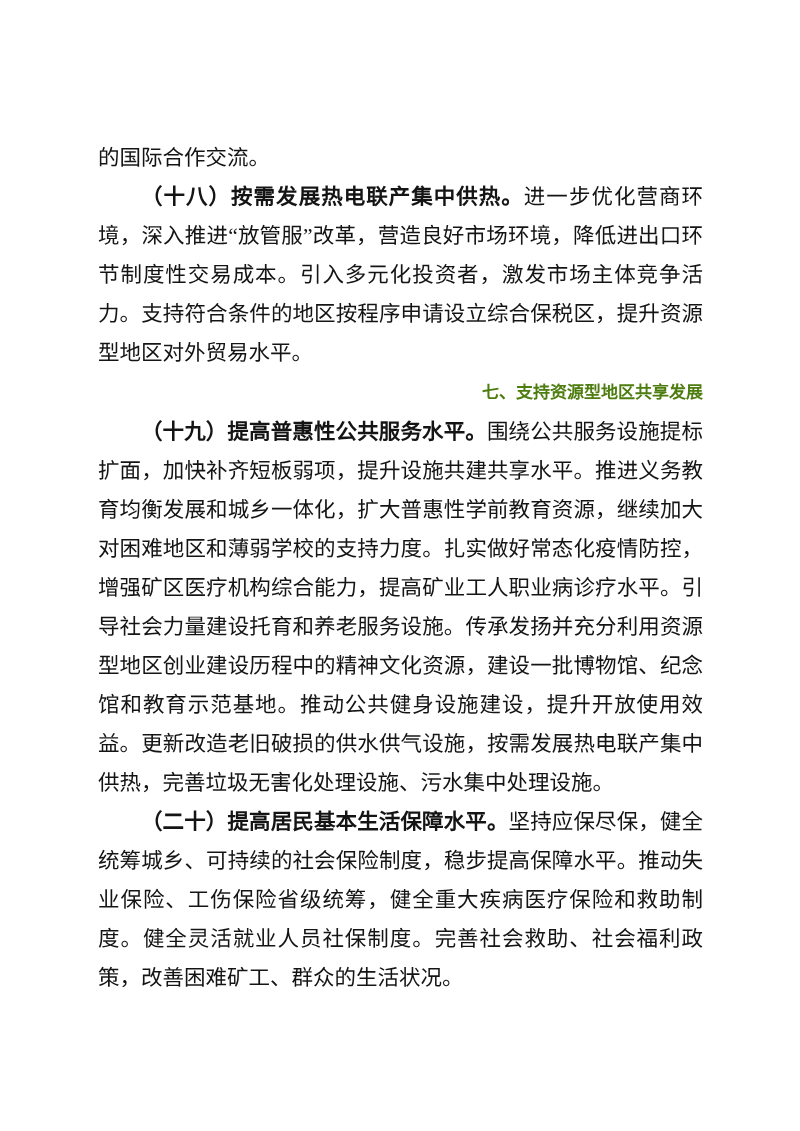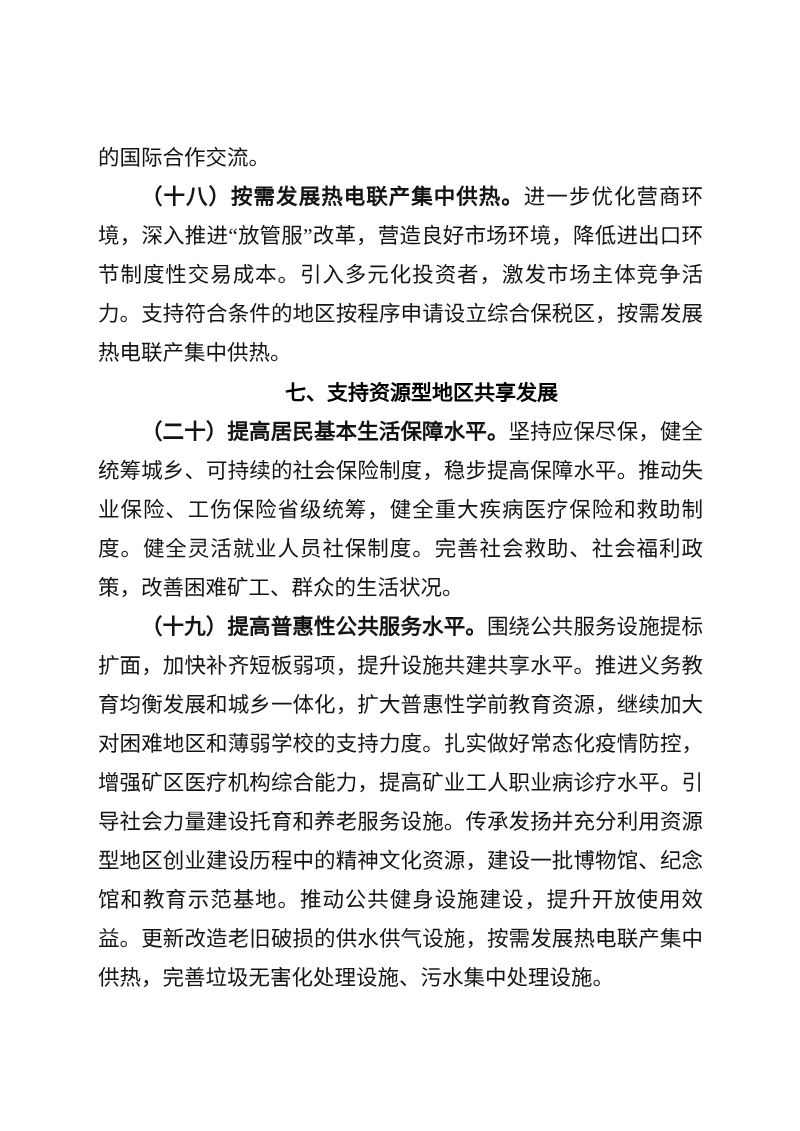--- a/index.html
+++ b/index.html
@@ -34,36 +34,36 @@
   }
   .lead {
     font-weight: bold;
   }
   h2.section-heading {
     margin: 0;
     padding: 0;
     text-indent: 2em;
     font-family: "Liberation Sans", "DejaVu Sans", sans-serif;
     font-weight: bold;
-    font-size: 21px;
+    font-size: 17px;
     line-height: 40px;
-    color: #000000;
-    text-align: center;
+    color: #4d7c0f;
+    text-align: right;
   }
 </style>
 </head>
 <body>
 
 <div class="page">
   <div class="doc-body">
 
     <p class="para no-indent"><span>的国际合作交流。</span></p>
 
-    <p class="para"><span class="lead">（十八）按需发展热电联产集中供热。</span><span>进一步优化营商环境，深入推进“放管服”改革，营造良好市场环境，降低进出口环节制度性交易成本。引入多元化投资者，激发市场主体竞争活力。支持符合条件的地区按程序申请设立综合保税区，按需发展热电联产集中供热。</span></p>
+    <p class="para"><span class="lead">（十八）按需发展热电联产集中供热。</span><span>进一步优化营商环境，深入推进“放管服”改革，营造良好市场环境，降低进出口环节制度性交易成本。引入多元化投资者，激发市场主体竞争活力。支持符合条件的地区按程序申请设立综合保税区，提升资源型地区对外贸易水平。</span></p>
 
     <h2 class="section-heading">七、支持资源型地区共享发展</h2>
 
+    <p class="para"><span class="lead">（十九）提高普惠性公共服务水平。</span><span>围绕公共服务设施提标扩面，加快补齐短板弱项，提升设施共建共享水平。推进义务教育均衡发展和城乡一体化，扩大普惠性学前教育资源，继续加大对困难地区和薄弱学校的支持力度。扎实做好常态化疫情防控，增强矿区医疗机构综合能力，提高矿业工人职业病诊疗水平。引导社会力量建设托育和养老服务设施。传承发扬并充分利用资源型地区创业建设历程中的精神文化资源，建设一批博物馆、纪念馆和教育示范基地。推动公共健身设施建设，提升开放使用效益。更新改造老旧破损的供水供气设施，按需发展热电联产集中供热，完善垃圾无害化处理设施、污水集中处理设施。</span></p>
+
     <p class="para"><span class="lead">（二十）提高居民基本生活保障水平。</span><span>坚持应保尽保，健全统筹城乡、可持续的社会保险制度，稳步提高保障水平。推动失业保险、工伤保险省级统筹，健全重大疾病医疗保险和救助制度。健全灵活就业人员社保制度。完善社会救助、社会福利政策，改善困难矿工、群众的生活状况。</span></p>
-
-    <p class="para"><span class="lead">（十九）提高普惠性公共服务水平。</span><span>围绕公共服务设施提标扩面，加快补齐短板弱项，提升设施共建共享水平。推进义务教育均衡发展和城乡一体化，扩大普惠性学前教育资源，继续加大对困难地区和薄弱学校的支持力度。扎实做好常态化疫情防控，增强矿区医疗机构综合能力，提高矿业工人职业病诊疗水平。引导社会力量建设托育和养老服务设施。传承发扬并充分利用资源型地区创业建设历程中的精神文化资源，建设一批博物馆、纪念馆和教育示范基地。推动公共健身设施建设，提升开放使用效益。更新改造老旧破损的供水供气设施，按需发展热电联产集中供热，完善垃圾无害化处理设施、污水集中处理设施。</span></p>
 
   </div>
 </div>
 
 </body></html>

